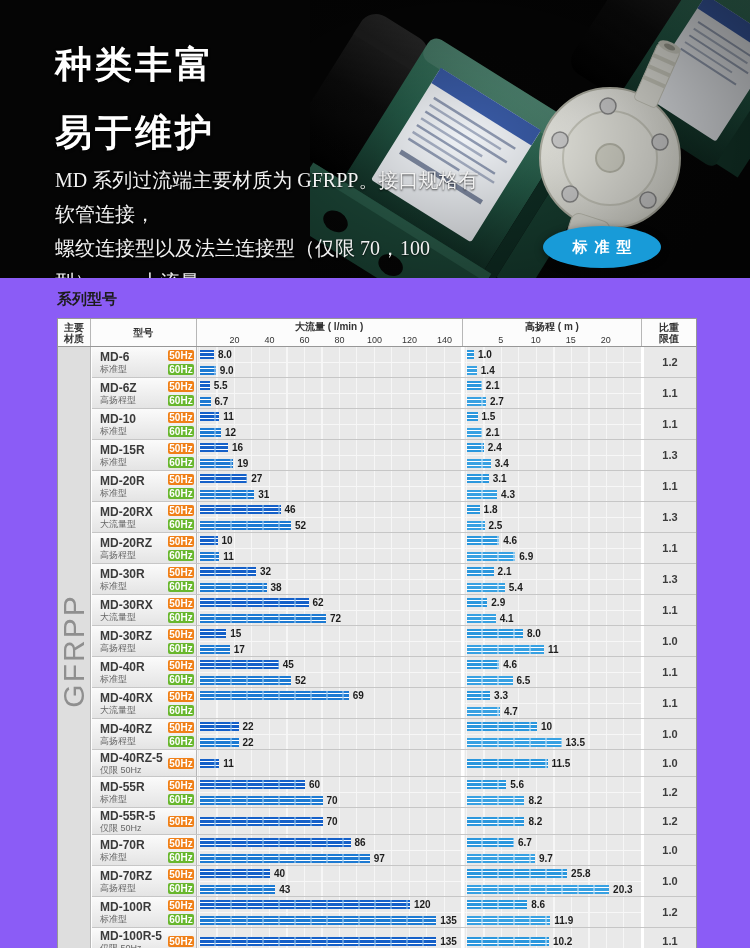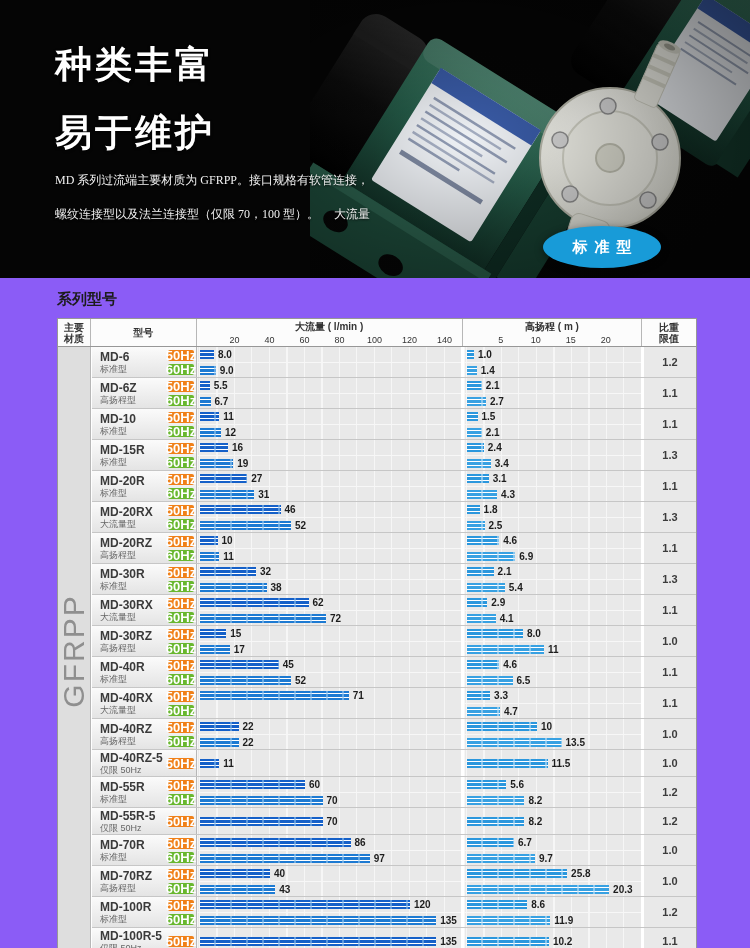--- a/index.html
+++ b/index.html
@@ -9,21 +9,21 @@
   
   .hero{position:absolute;left:0;top:0;width:750px;height:278px;background:#050505;overflow:hidden;}
   .hero-art{position:absolute;right:0;top:0;}
   .hero-title{position:absolute;left:55px;color:#fff;
               font-family:"Liberation Serif","DejaVu Serif",serif;
               font-size:37px;font-weight:bold;letter-spacing:3px;z-index:3;
               text-shadow:0 1px 3px rgba(0,0,0,.8);}
   .hero-title.l1{top:40px;} .hero-title.l2{top:108px;}
   .hero-desc{position:absolute;left:55px;top:163px;width:430px;z-index:3;
              color:#f2f2f2;font-family:"Liberation Serif","DejaVu Serif",serif;
-             font-size:12px;line-height:34px;text-shadow:0 1px 2px rgba(0,0,0,.8);}
+             font-size:20px;line-height:34px;text-shadow:0 1px 2px rgba(0,0,0,.8);}
   .hero-badge{position:absolute;left:543px;top:226px;width:118px;height:42px;z-index:4;
               background:#189bd8;border-radius:50%;display:flex;align-items:center;justify-content:center;
               color:#fff;font-size:15px;font-weight:bold;letter-spacing:7px;padding-left:7px;box-sizing:border-box;
               box-shadow:0 2px 8px rgba(0,0,0,.45);}
 
   
   .section-title{position:absolute;left:57px;top:290px;font-size:15px;font-weight:bold;color:#1c1c1c;}
 
   
   .spec-table{position:absolute;left:57px;top:318px;width:640px;border:1px solid #979797;box-sizing:border-box;background:#fff;}
@@ -48,21 +48,21 @@
   .group:last-child{border-bottom:none;}
   .group.single{min-height:26px;}
   .cell{box-sizing:border-box;}
 
   .model-cell{width:105px;background:linear-gradient(180deg,#fbfbfb,#e4e4e4);
               border-right:1px solid #b7b7b7;display:flex;align-items:center;justify-content:space-between;
               padding:1px 2px 1px 8px;}
   .model-name{font-size:12px;font-weight:bold;color:#3a3a3a;line-height:14px;}
   .model-sub{font-size:9px;color:#666;line-height:10px;}
   .badges{display:flex;flex-direction:column;gap:3px;align-items:flex-end;}
-  .freq-badge{width:26px;height:11px;border-radius:2px;color:#fff;font-size:13px;font-weight:bold;
+  .freq-badge{width:26px;height:11px;border-radius:2px;color:#fff;font-size:10px;font-weight:bold;
               display:flex;align-items:center;justify-content:center;line-height:11px;}
   .freq-badge.hz50{background:#f08018;}
   .freq-badge.hz60{background:#68b72e;}
 
   .chart-cell{background-color:#e9e9e9;
               background-image:repeating-linear-gradient(90deg,#f6f6f6 0 1px,transparent 1px 17.5px);
               background-position:2px 0;}
   .flow-cell{width:267px;border-right:3px solid #fff;}
   .head-cell{width:180px;border-right:3px solid #fff;}
   .single .chart-cell{padding-top:5.5px;padding-bottom:5.5px;}
@@ -598,21 +598,21 @@
                 <div class="model-sub">大流量型</div>
               </div>
               <div class="badges">
                 <span class="freq-badge hz50">50Hz</span>
                 <span class="freq-badge hz60">60Hz</span>
               </div>
             </div>
             <div class="cell chart-cell flow-cell">
               <div class="strip">
                 <span class="bar f60" style="width: 148.75px;"></span>
-                <b class="bar-label">71</b>
+                <b class="bar-label">69</b>
               </div>
             </div>
             <div class="cell chart-cell head-cell">
               <div class="strip">
                 <span class="bar h50" style="width: 23.1px;"></span>
                 <b class="bar-label">3.3</b>
               </div>
               <div class="strip">
                 <span class="bar h60" style="width: 32.9px;"></span>
                 <b class="bar-label">4.7</b>

